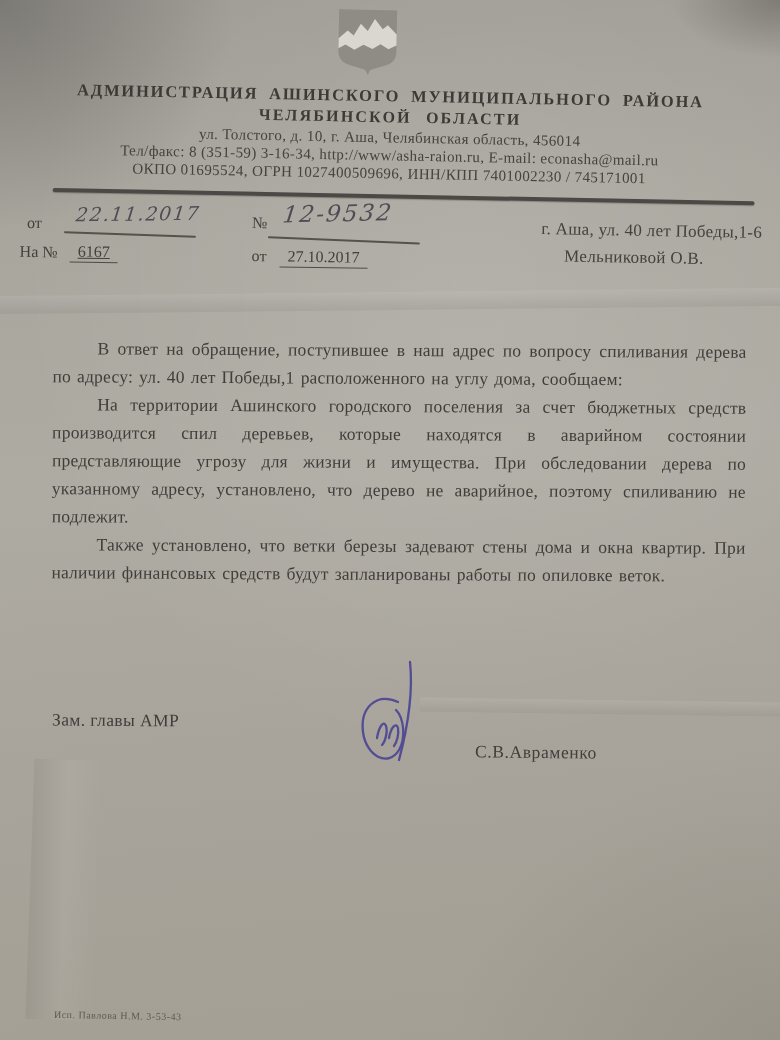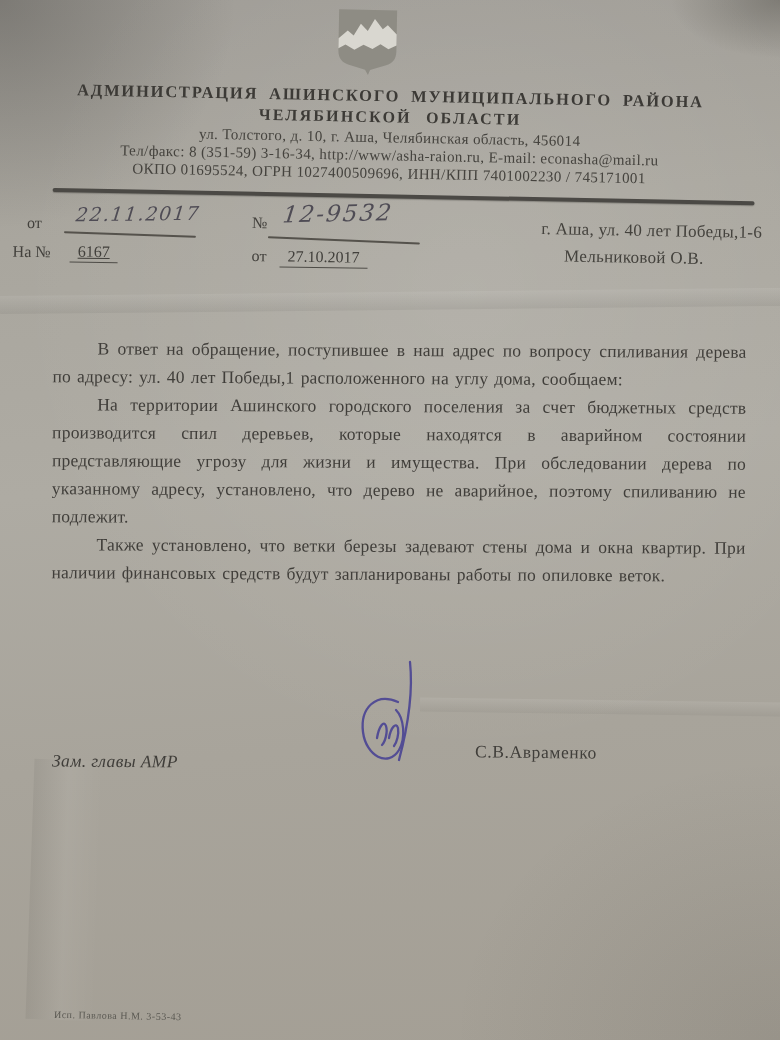--- a/index.html
+++ b/index.html
@@ -55,21 +55,21 @@
 
   .addressee{position:absolute;right:18px;top:217px;text-align:right;transform:rotate(1deg);
     font-size:17px;line-height:27px;color:#44423d;letter-spacing:.3px;}
   .addressee .l2{padding-right:58px;}
 
   .bodytext{position:absolute;left:52px;top:336px;width:694px;transform:rotate(.3deg);
     font-size:17.5px;line-height:28px;color:#403e3a;text-align:justify;letter-spacing:.2px;word-spacing:1.5px;}
   .bodytext p{margin:0;text-indent:45px;}
 
   .signrow{position:absolute;left:0;top:0;width:780px;color:#403e3a;font-size:17.5px;}
-  .sig-pos{position:absolute;left:52px;top:751px;letter-spacing:.4px;transform:rotate(.4deg);font-style:italic;}
+  .sig-pos{position:absolute;left:52px;top:710px;letter-spacing:.4px;transform:rotate(.4deg);}
   .sig-name{position:absolute;left:475px;top:742px;letter-spacing:.6px;transform:rotate(.6deg);}
   .signature{position:absolute;left:354px;top:658px;width:70px;height:115px;}
 
   .footer{position:absolute;left:54px;top:1010px;font-size:10px;color:#5a5852;
     letter-spacing:.5px;transform:rotate(1deg);}
 </style>
 </head>
 <body>
 
 <div class="paper">
@@ -93,21 +93,21 @@
 
 <div class="ref">
   <span class="lbl" style="left:27px;top:214px;">от</span>
   <span class="hand date">22.11.2017</span>
   <span class="uline u-date"></span>
 
   <span class="lbl" style="left:252px;top:211px;">№</span>
   <span class="hand num">12-9532</span>
   <span class="uline u-num"></span>
 
-  <span class="lbl" style="left:13px;top:243px;">На №</span>
+  <span class="lbl" style="left:20px;top:243px;">На №</span>
   <span class="lbl typed-u" style="left:70px;top:242px;text-decoration:underline;">6167</span>
 
   <span class="lbl" style="left:252px;top:244px;">от</span>
   <span class="lbl typed-u" style="left:280px;top:244px;">27.10.2017</span>
 </div>
 
 <div class="addressee">
   <div>г. Аша, ул. 40 лет Победы,1-6</div>
   <div class="l2">Мельниковой О.В.</div>
 </div>

